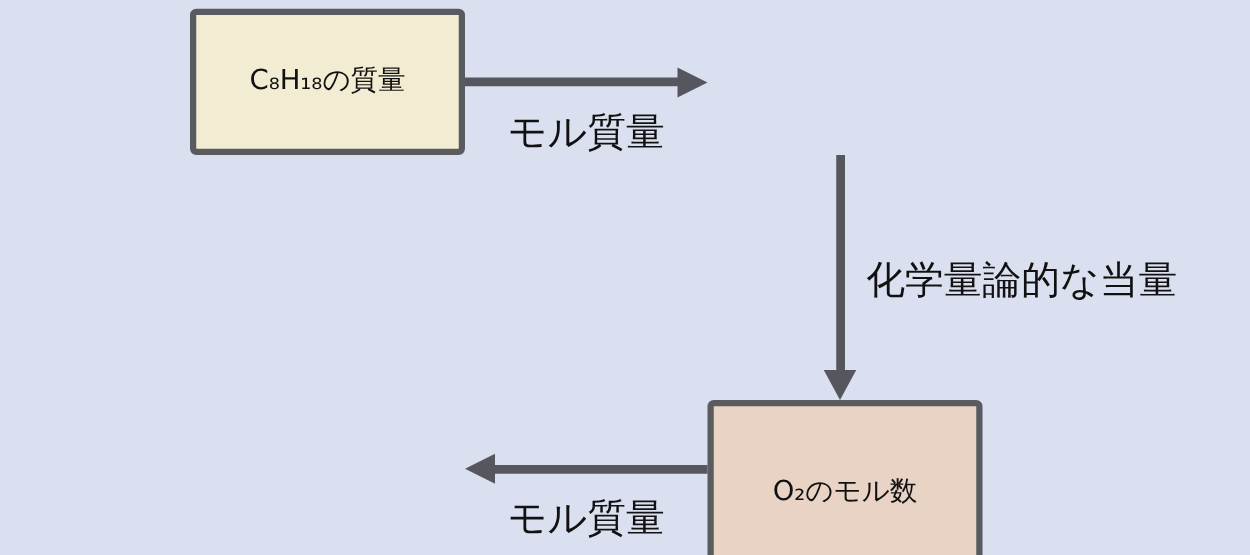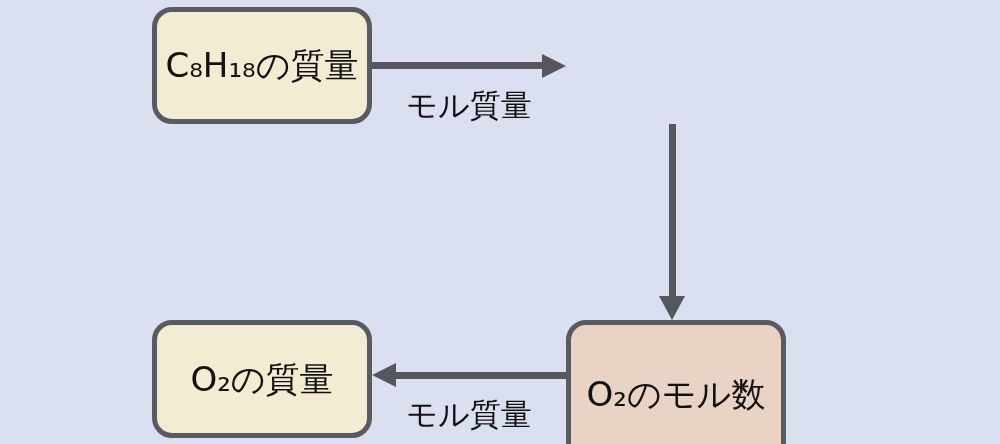--- a/index.html
+++ b/index.html
@@ -24,26 +24,26 @@
     height: 444px;
     background: var(--background);
     overflow: hidden;
   }
   .box {
     position: absolute;
     width: 220px;
     height: 117px;
     box-sizing: border-box;
     border: 5px solid var(--box-border);
-    border-radius: 20px;
+    border-radius: 5px;
     display: flex;
     align-items: center;
     justify-content: center;
     color: var(--text);
-    font-size: 34px;
+    font-size: 22px;
     text-align: center;
     line-height: 1.2;
   }
   .box.cream { background: var(--box-cream-fill); }
   .box.pink  { background: var(--box-pink-fill); }
 
   #box-c8h18-mass  { left: 152px; top: 7px; }
   #box-c8h18-moles { left: 566px; top: 7px; }
   #box-o2-moles    { left: 566px; top: 320px; height: 148px; }
   #box-o2-mass     { left: 152px; top: 320px; height: 118px; }
@@ -102,28 +102,26 @@
 
   <div class="box cream" id="box-c8h18-mass">
     <span>C₈H₁₈の質量</span>
   </div>
 
 
   <div class="box pink" id="box-o2-moles">
     <span>O₂のモル数</span>
   </div>
 
-  <div class="box cream" id="box-o2-mass">
-    <span>O₂の質量</span>
-  </div>
 
   <div class="arrow-line" id="arrow1-line"></div>
   <div class="arrow-head" id="arrow1-head"></div>
   <div class="edge-label" id="edge-label-1">モル質量</div>
 
   <div class="arrow-line" id="arrow2-line"></div>
   <div class="arrow-head" id="arrow2-head"></div>
+  <div class="edge-label" id="edge-label-2">化学量論的な当量</div>
 
   <div class="arrow-line" id="arrow3-line"></div>
   <div class="arrow-head" id="arrow3-head"></div>
   <div class="edge-label" id="edge-label-3">モル質量</div>
 
 </div>
 
 </body></html>

